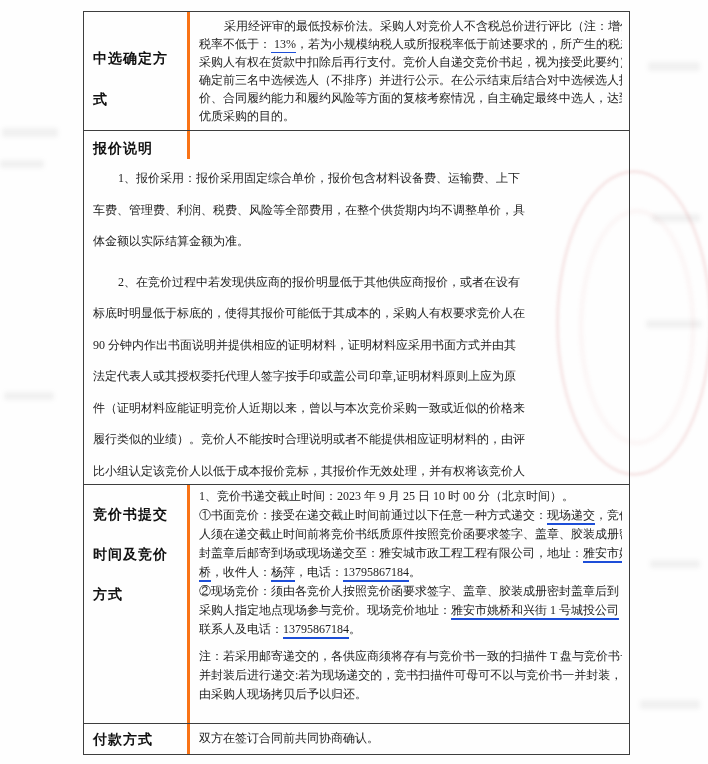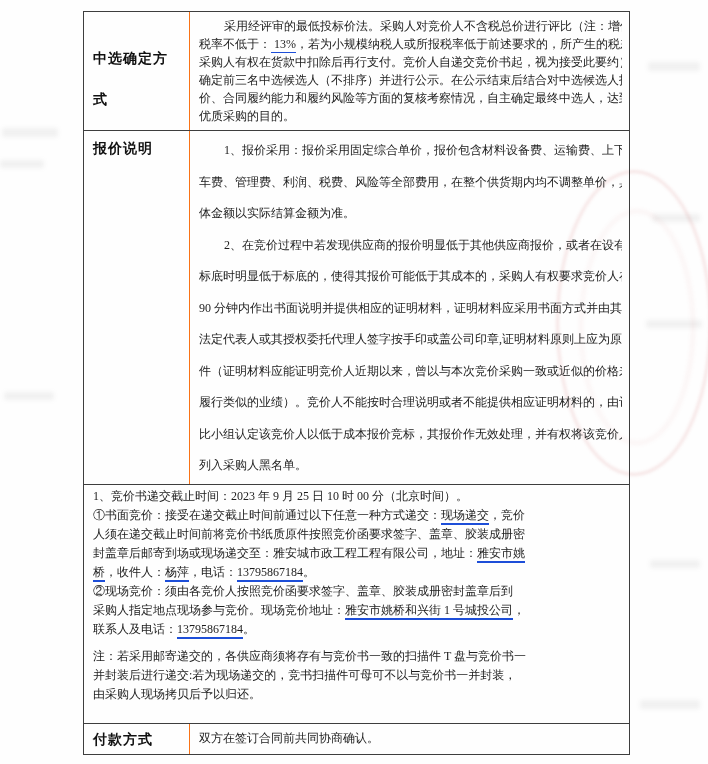--- a/index.html
+++ b/index.html
@@ -8,21 +8,21 @@
     font-family:"Liberation Serif","DejaVu Serif",serif;color:#1c1c1c;
     overflow:hidden;margin:0 auto;
   }
   .doc-table{
     position:absolute;left:83px;top:11px;width:545px;
     border:1px solid #3e3e3e;background:transparent;
   }
   .t-row{display:flex;border-bottom:1px solid #3e3e3e;}
   .t-row:last-child{border-bottom:none;}
   .t-label{
-    width:106px;box-sizing:border-box;border-right:1px solid #f97316;
+    width:106px;box-sizing:border-box;border-right:3px solid #f97316;
     padding:6px 7px 0 9px;font-weight:600;font-size:14px;letter-spacing:1px;
     color:#111;
   }
   .t-content{flex:1;box-sizing:border-box;padding:3px 7px 0 9px;overflow:hidden;font-size:12px;}
   .blk{}
   .line{white-space:pre;overflow:hidden;}
   .line.indent{padding-left:25px;}
   .u{border-bottom:5px solid #1d4ed8;padding-bottom:1px;}
   
   .row-selection-method .t-label{padding-top:26px;line-height:41px;}
@@ -71,43 +71,48 @@
           <div class="blk" style="line-height: 18px;">
             <div class="line indent"><span>采用经评审的最低投标价法。采购人对竞价人不含税总价进行评比（注：增值税</span></div>
             <div class="line"><span>税率不低于：</span><span class="u"> 13%</span><span>，若为小规模纳税人或所报税率低于前述要求的，所产生的税差，</span></div>
             <div class="line"><span>采购人有权在货款中扣除后再行支付。竞价人自递交竞价书起，视为接受此要约），</span></div>
             <div class="line"><span>确定前三名中选候选人（不排序）并进行公示。在公示结束后结合对中选候选人报</span></div>
             <div class="line"><span>价、合同履约能力和履约风险等方面的复核考察情况，自主确定最终中选人，达到</span></div>
             <div class="line"><span>优质采购的目的。</span></div>
           </div>
         </div>
       </div>
-      <div class="t-row row-quotation-notes" style="height: 353px;">
+      <div class="t-row row-quotation-notes" style="height: 353px; flex-direction: column;">
         <div class="t-label">
           <div>报价说明</div>
         </div>
         <div class="t-content">
           <div class="blk" style="line-height: 31.5px;">
             <div class="line indent"><span>1、报价采用：报价采用固定综合单价，报价包含材料设备费、运输费、上下</span></div>
             <div class="line"><span>车费、管理费、利润、税费、风险等全部费用，在整个供货期内均不调整单价，具</span></div>
             <div class="line"><span>体金额以实际结算金额为准。</span></div>
           </div>
-          <div class="blk" style="line-height: 31.5px;">
+          <div class="blk" style="line-height: 31.5px; margin-top: 9px;">
             <div class="line indent"><span>2、在竞价过程中若发现供应商的报价明显低于其他供应商报价，或者在设有</span></div>
             <div class="line"><span>标底时明显低于标底的，使得其报价可能低于其成本的，采购人有权要求竞价人在</span></div>
             <div class="line"><span>90 分钟内作出书面说明并提供相应的证明材料，证明材料应采用书面方式并由其</span></div>
             <div class="line"><span>法定代表人或其授权委托代理人签字按手印或盖公司印章,证明材料原则上应为原</span></div>
             <div class="line"><span>件（证明材料应能证明竞价人近期以来，曾以与本次竞价采购一致或近似的价格来</span></div>
             <div class="line"><span>履行类似的业绩）。竞价人不能按时合理说明或者不能提供相应证明材料的，由评</span></div>
             <div class="line"><span>比小组认定该竞价人以低于成本报价竞标，其报价作无效处理，并有权将该竞价人</span></div>
             <div class="line"><span>列入采购人黑名单。</span></div>
           </div>
         </div>
       </div>
       <div class="t-row row-bid-submission" style="height: 238px;">
+        <div class="t-label">
+          <div>竞价书提交</div>
+          <div>时间及竞价</div>
+          <div>方式</div>
+        </div>
         <div class="t-content">
           <div class="blk" style="line-height: 19px;">
             <div class="line"><span>1、竞价书递交截止时间：2023 年 9 月 25 日 10 时 00 分（北京时间）。</span></div>
             <div class="line"><span>①书面竞价：接受在递交截止时间前通过以下任意一种方式递交：</span><span class="u">现场递交</span><span>，竞价</span></div>
             <div class="line"><span>人须在递交截止时间前将竞价书纸质原件按照竞价函要求签字、盖章、胶装成册密</span></div>
             <div class="line"><span>封盖章后邮寄到场或现场递交至：雅安城市政工程工程有限公司，地址：</span><span class="u">雅安市姚</span></div>
             <div class="line"><span class="u">桥</span><span>，收件人：</span><span class="u">杨萍</span><span>，电话：</span><span class="u">13795867184</span><span>。</span></div>
             <div class="line"><span>②现场竞价：须由各竞价人按照竞价函要求签字、盖章、胶装成册密封盖章后到</span></div>
             <div class="line"><span>采购人指定地点现场参与竞价。现场竞价地址：</span><span class="u">雅安市姚桥和兴街 1 号城投公司</span><span>，</span></div>
             <div class="line"><span>联系人及电话：</span><span class="u">13795867184</span><span>。</span></div>

